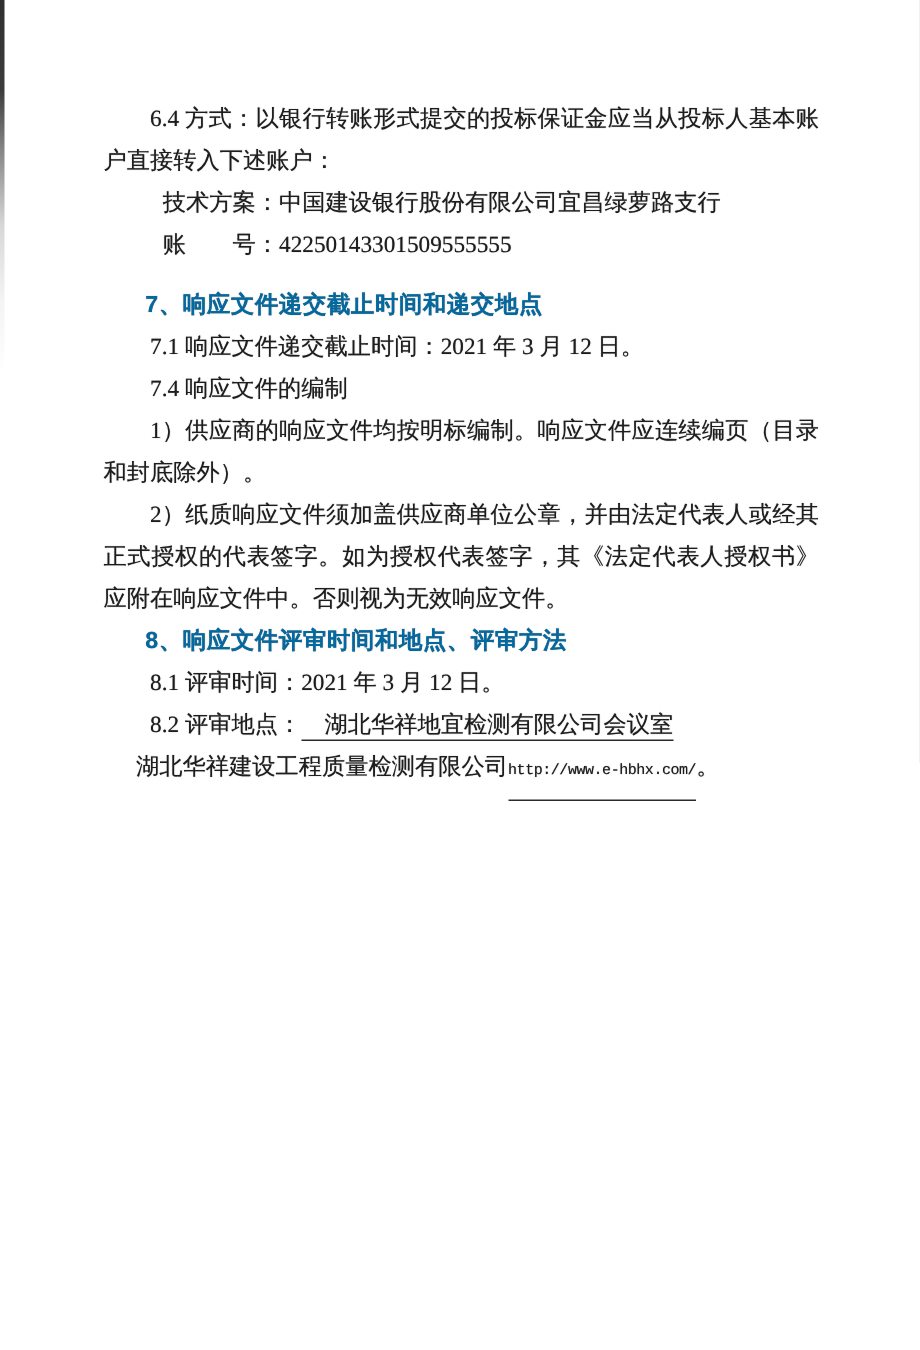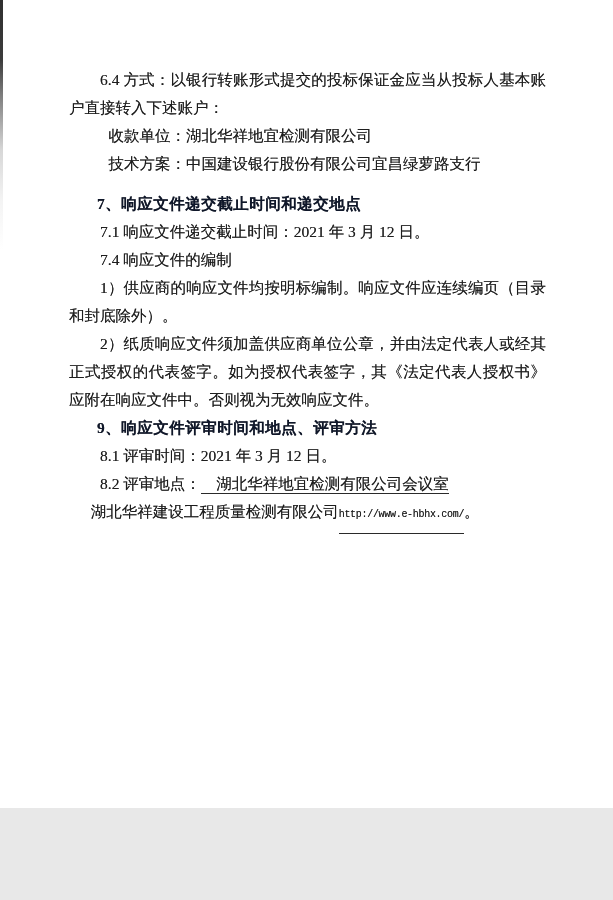--- a/index.html
+++ b/index.html
@@ -1,18 +1,18 @@
 <!DOCTYPE html>
 <html><head>
 <meta charset="utf-8">
 <style>
   html,body { margin:0; padding:0; background:#e8e8e8; }
   .page {
     position:relative;
-    width:613px; height:808px;
+    width:613px; height:900px;
     margin:0 auto;
     background:#ffffff;
     overflow:hidden;
     font-family:"Liberation Serif", serif;
     color:#1d1d1d;
   }
   
   .edge-line {
     position:absolute; left:0; top:0; width:3px; height:250px;
     background:linear-gradient(to bottom,
@@ -23,22 +23,22 @@
     position:absolute; top:0; left:69px; width:477px;
     padding-top:66px;
     font-size:15.5px; line-height:28px;
     text-align:justify; text-justify:inter-ideograph;
     text-shadow:0 0 0.6px rgba(25,25,25,0.65);
   }
   .content p { margin:0; text-indent:2em; }
   p.bank-line { text-indent:2.55em; }
   p.heading {
     font-weight:700;
-    font-family:Liberation Serif, serif;
-    color:#0f172a;
+    font-family:Liberation Sans, sans-serif;
+    color:#0369a1;
     text-indent:1.8em;
     letter-spacing:0.5px;
   }
   p.heading-7 { margin-top:12px; }
   p.heading-9 { margin-top:4px; }
   p.last-line { text-indent:1.4em; }
   .underline { border-bottom:1.2px solid #2a2a2a; padding-bottom:1px; }
   .url {
     font-family:"Liberation Mono", monospace;
     font-size:10px;
@@ -50,33 +50,33 @@
 </head>
 <body>
 
 <div class="page">
   <div class="edge-line"></div>
 
   <div class="content">
 
     <p>6.4 方式：以银行转账形式提交的投标保证金应当从投标人基本账户直接转入下述账户：</p>
 
-    <p class="bank-line"><span>收款单位：</span><span>湖北华祥地宜检测有限公司</span></p>
 
     <p class="bank-line"><span>技术方案：</span><span>中国建设银行股份有限公司宜昌绿萝路支行</span></p>
 
+    <p class="bank-line"><span>账　　号：</span><span>42250143301509555555</span></p>
 
     <p class="heading heading-7">7、响应文件递交截止时间和递交地点</p>
 
     <p>7.1 响应文件递交截止时间：2021 年 3 月 12 日。</p>
     <p>7.4 响应文件的编制</p>
     <p>1）供应商的响应文件均按明标编制。响应文件应连续编页（目录和封底除外）。</p>
     <p>2）纸质响应文件须加盖供应商单位公章，并由法定代表人或经其正式授权的代表签字。如为授权代表签字，其《法定代表人授权书》应附在响应文件中。否则视为无效响应文件。</p>
 
-    <p class="heading">9、响应文件评审时间和地点、评审方法</p>
+    <p class="heading">8、响应文件评审时间和地点、评审方法</p>
 
     <p>8.1 评审时间：2021 年 3 月 12 日。</p>
 
     <p><span>8.2 评审地点：</span><span class="underline">　湖北华祥地宜检测有限公司会议室</span></p>
 
 
 
     <p class="last-line"><span>湖北华祥建设工程质量检测有限公司</span><span class="url">http://www.e-hbhx.com/</span><span>。</span></p>
 
   </div>

